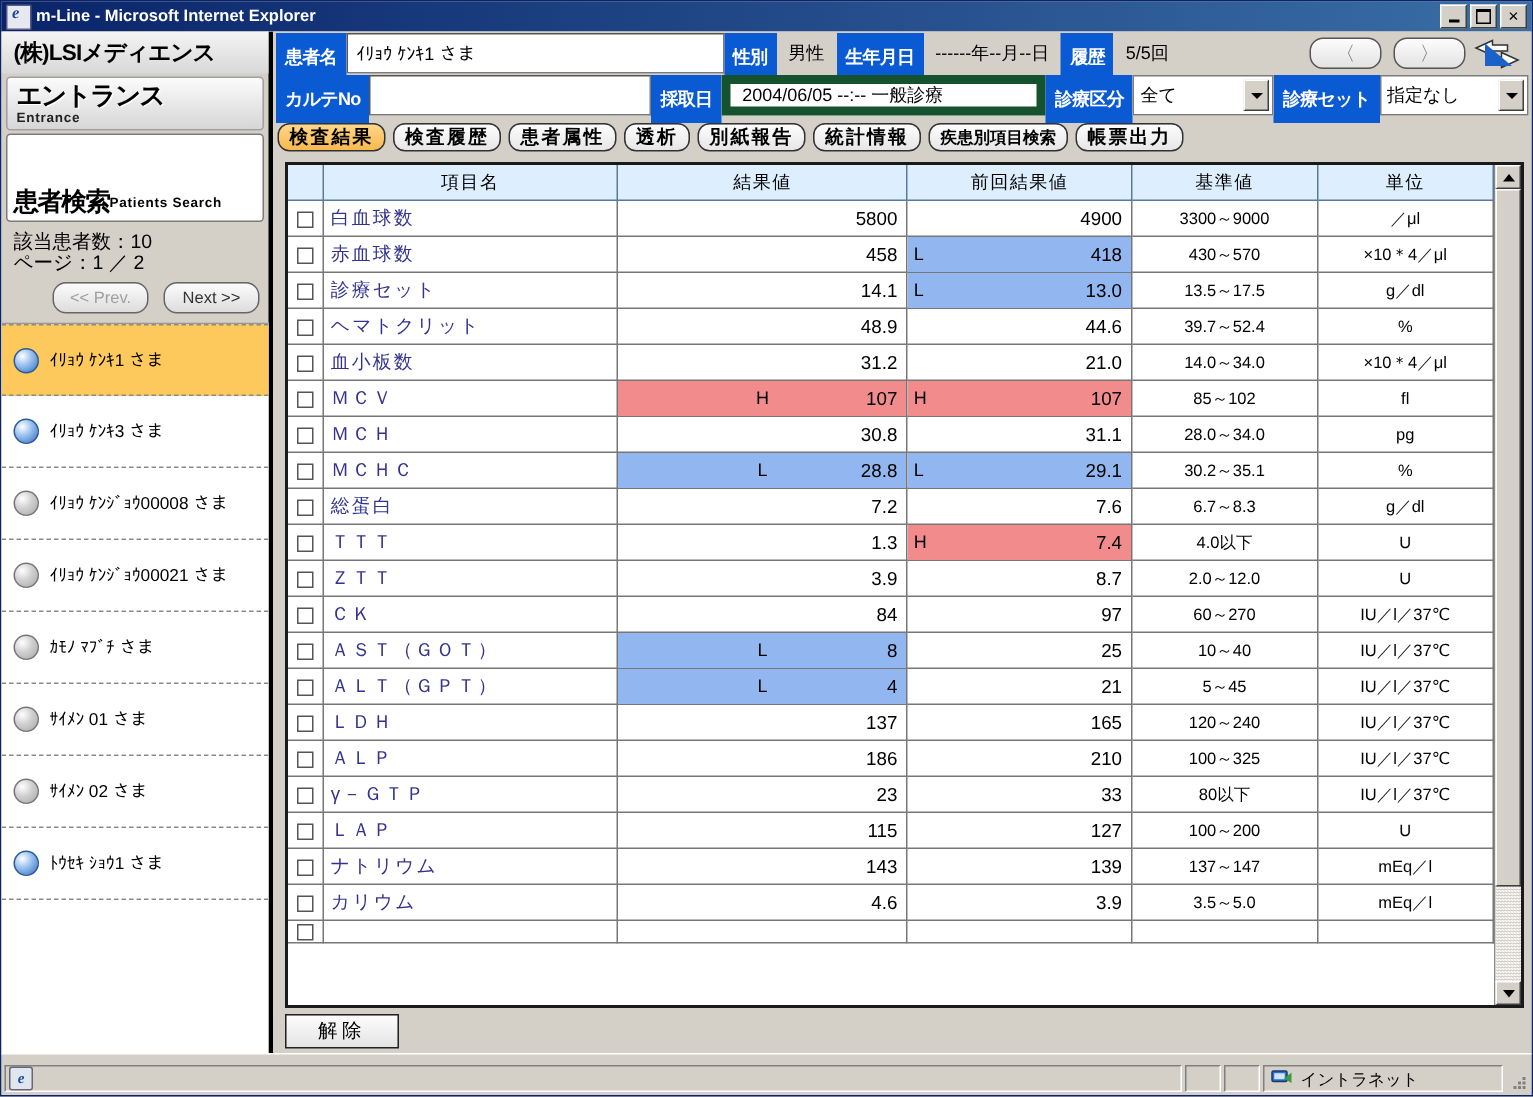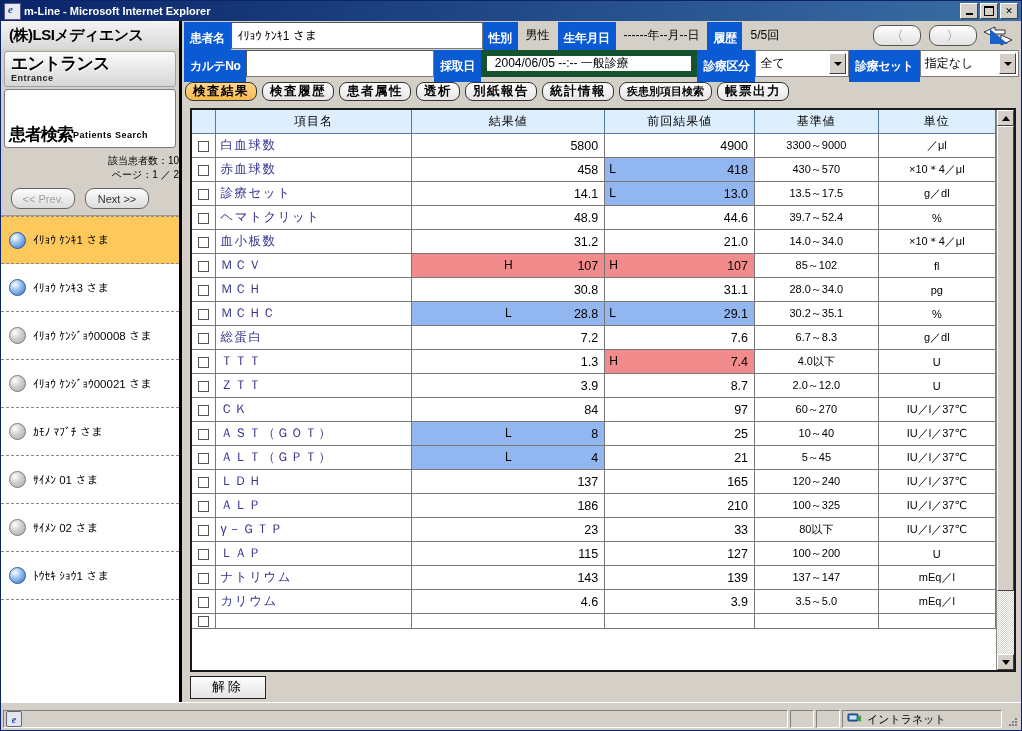--- a/index.html
+++ b/index.html
@@ -37,26 +37,26 @@
   .brand{height:28px;display:flex;align-items:center;padding-left:8px;
     font-size:15px;font-weight:bold;letter-spacing:-.5px;
     background:linear-gradient(to bottom,#f4f4f4,#d8d8d8);color:#000;}
   .navbox{margin:2px 3px 0 3px;border:1px solid #a0a0a0;border-radius:3px;
     background:linear-gradient(to bottom,#fbfbfb,#d6d6d6);padding:2px 0 3px 6px;}
   .navbox .jp{font-size:17px;font-weight:bold;letter-spacing:-1px;line-height:19px;
     text-shadow:1px 1px 0 #fff;}
   .navbox .en{font-size:9px;font-weight:bold;letter-spacing:.5px;line-height:10px;color:#222;}
   .navbox.sel .jp,.navbox.sel .en{color:#000;margin-top:33px;}
 
-  .counts{padding:6px 0 2px 8px;font-size:10px;line-height:14px;text-align:right;}
+  .counts{padding:6px 0 2px 8px;font-size:13px;line-height:14px;}
   .pager{display:flex;gap:10px;padding:4px 0 6px 10px;}
   .pgbtn{width:62px;height:19px;border:1px solid #666;border-radius:9px;
     background:linear-gradient(to bottom,#fcfcfc,#dcdcdc);font-size:11px;
     display:flex;align-items:center;justify-content:center;color:#333;}
-  .pgbtn.dis{color:#a0a0a0;}
+  .pgbtn.dis{color:#a0a0a0;margin-left:24px;}
 
   .plist{flex:1;background:#fff;border-top:1px solid #9a9a9a;overflow:hidden;}
   .pitem{height:48px;display:flex;align-items:center;padding-left:8px;gap:7px;
     border-bottom:1px dashed #8a8a8a;background:#fff;box-sizing:border-box;}
   .pitem.active{background:#fdc95c;border-top:1px dashed #8a8a8a;}
   .pdot{width:15px;height:15px;border-radius:50%;flex:0 0 15px;
     border:1px solid #777;
     background:radial-gradient(circle at 33% 30%,#fff 0%,#cfcfcf 45%,#a8a8a8 100%);}
   .pdot.on{border-color:#2a5a9a;
     background:radial-gradient(circle at 33% 30%,#ffffff 0%,#9fc4ef 40%,#2f6fc4 100%);}

